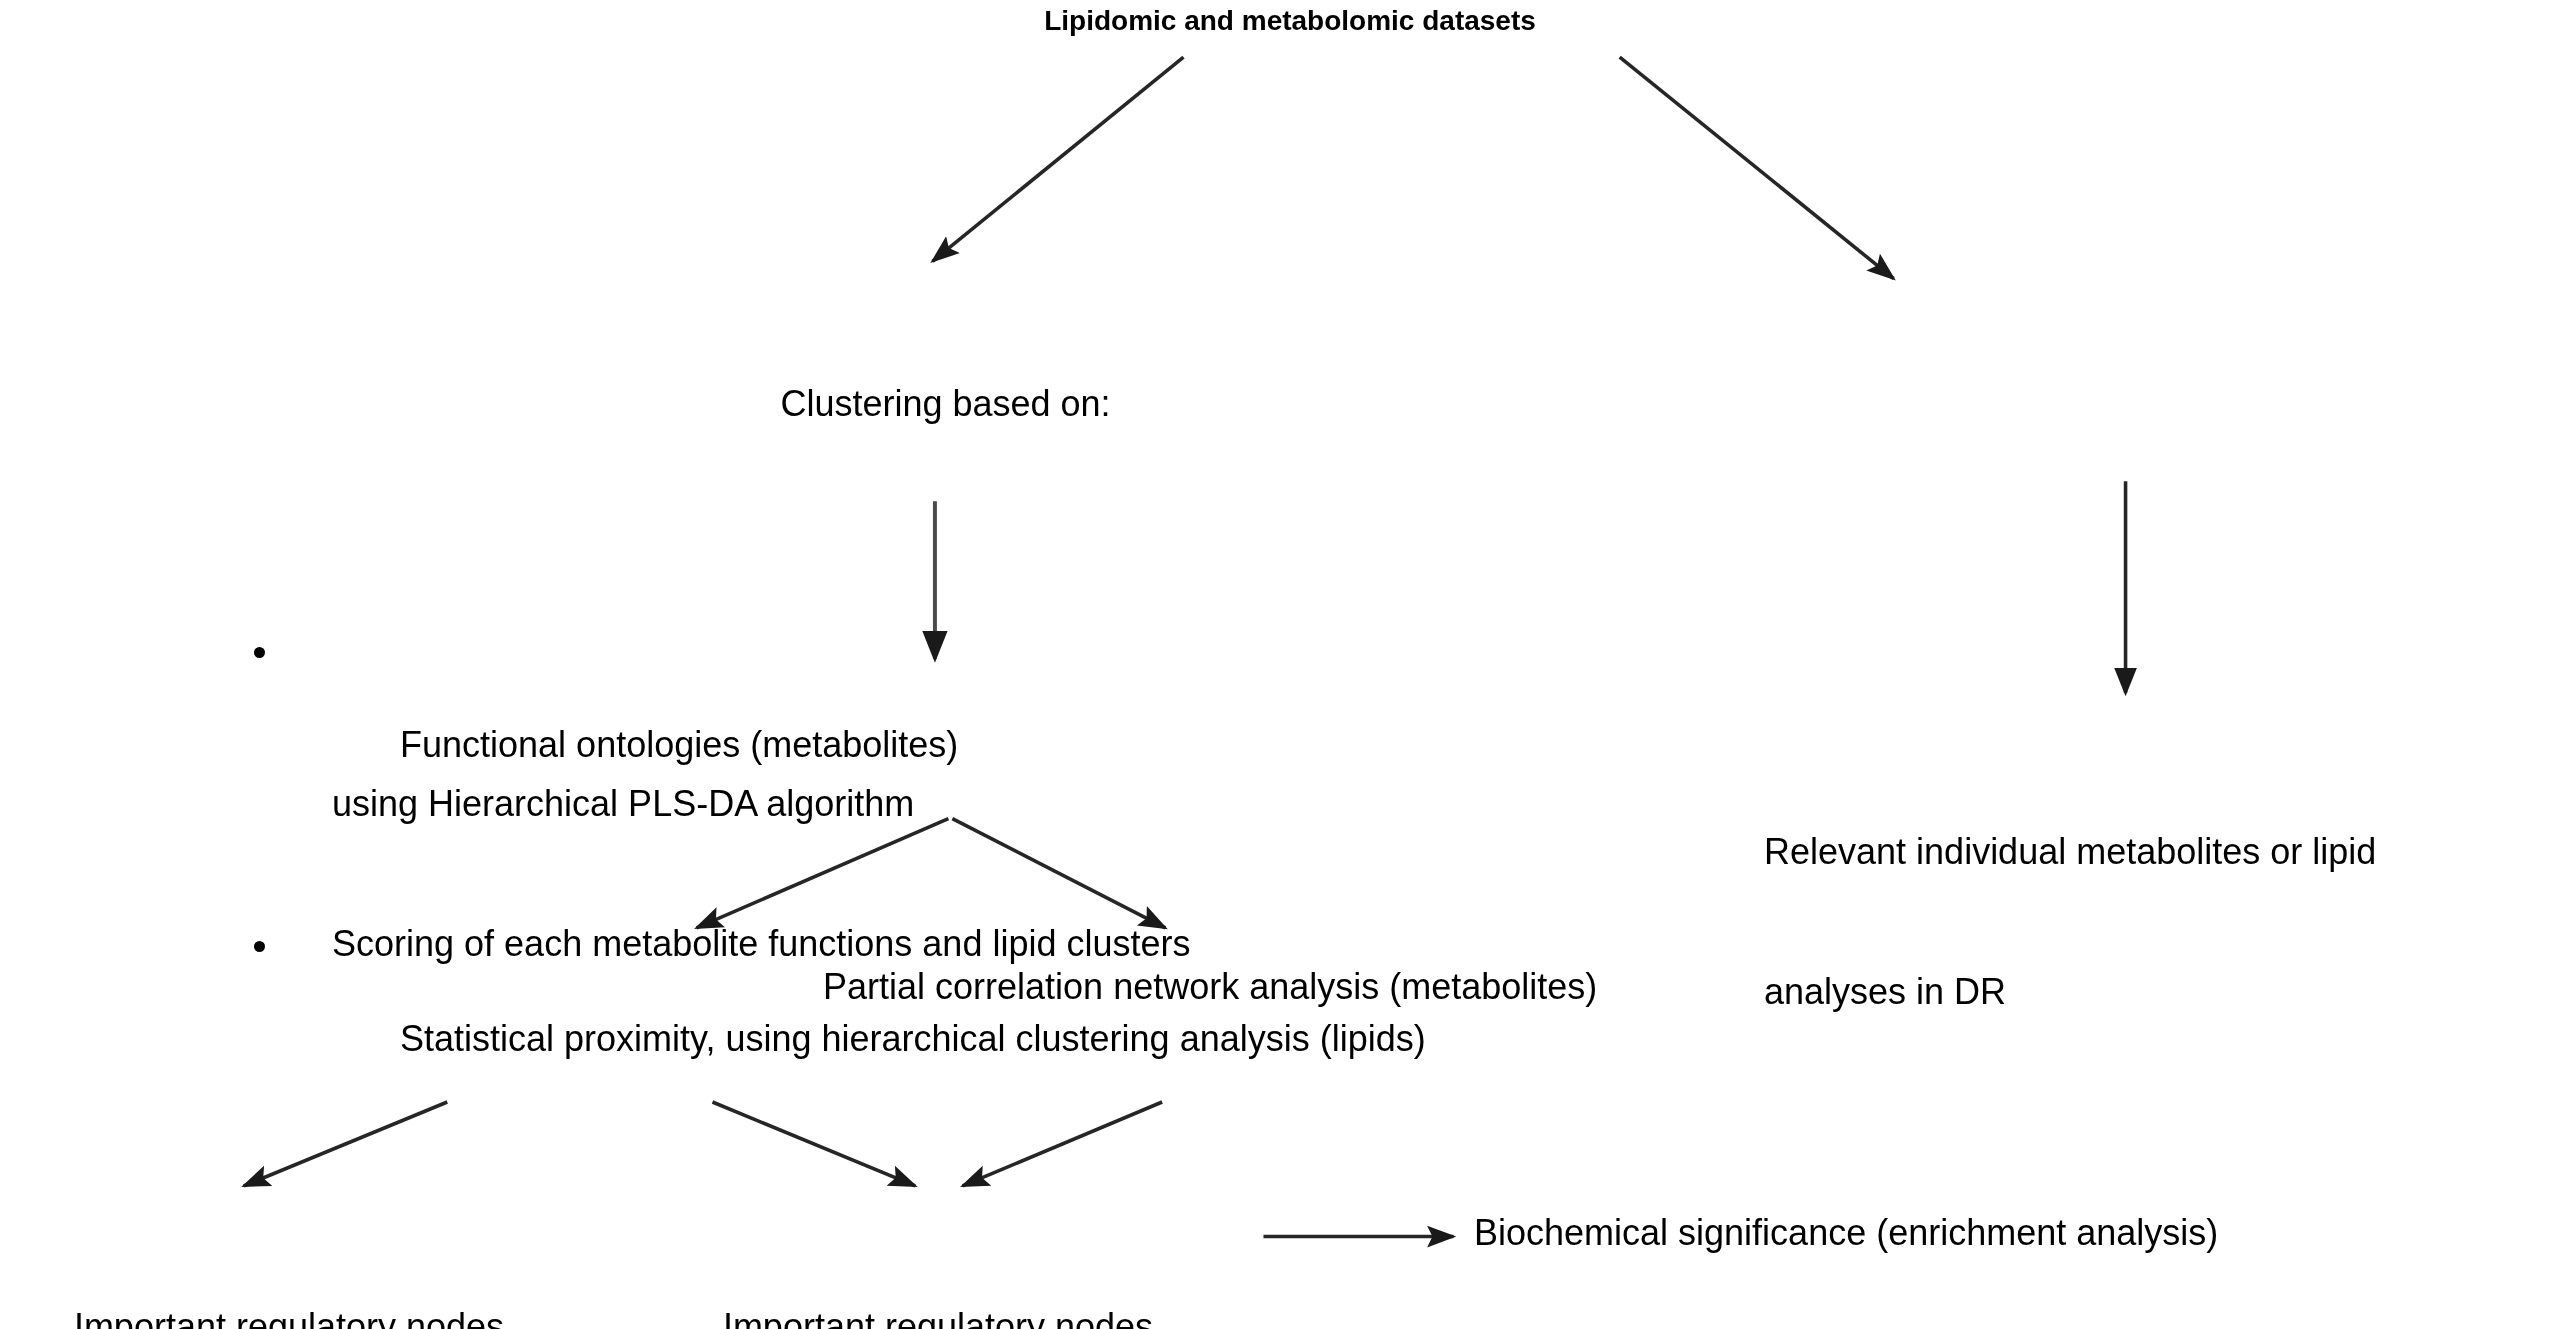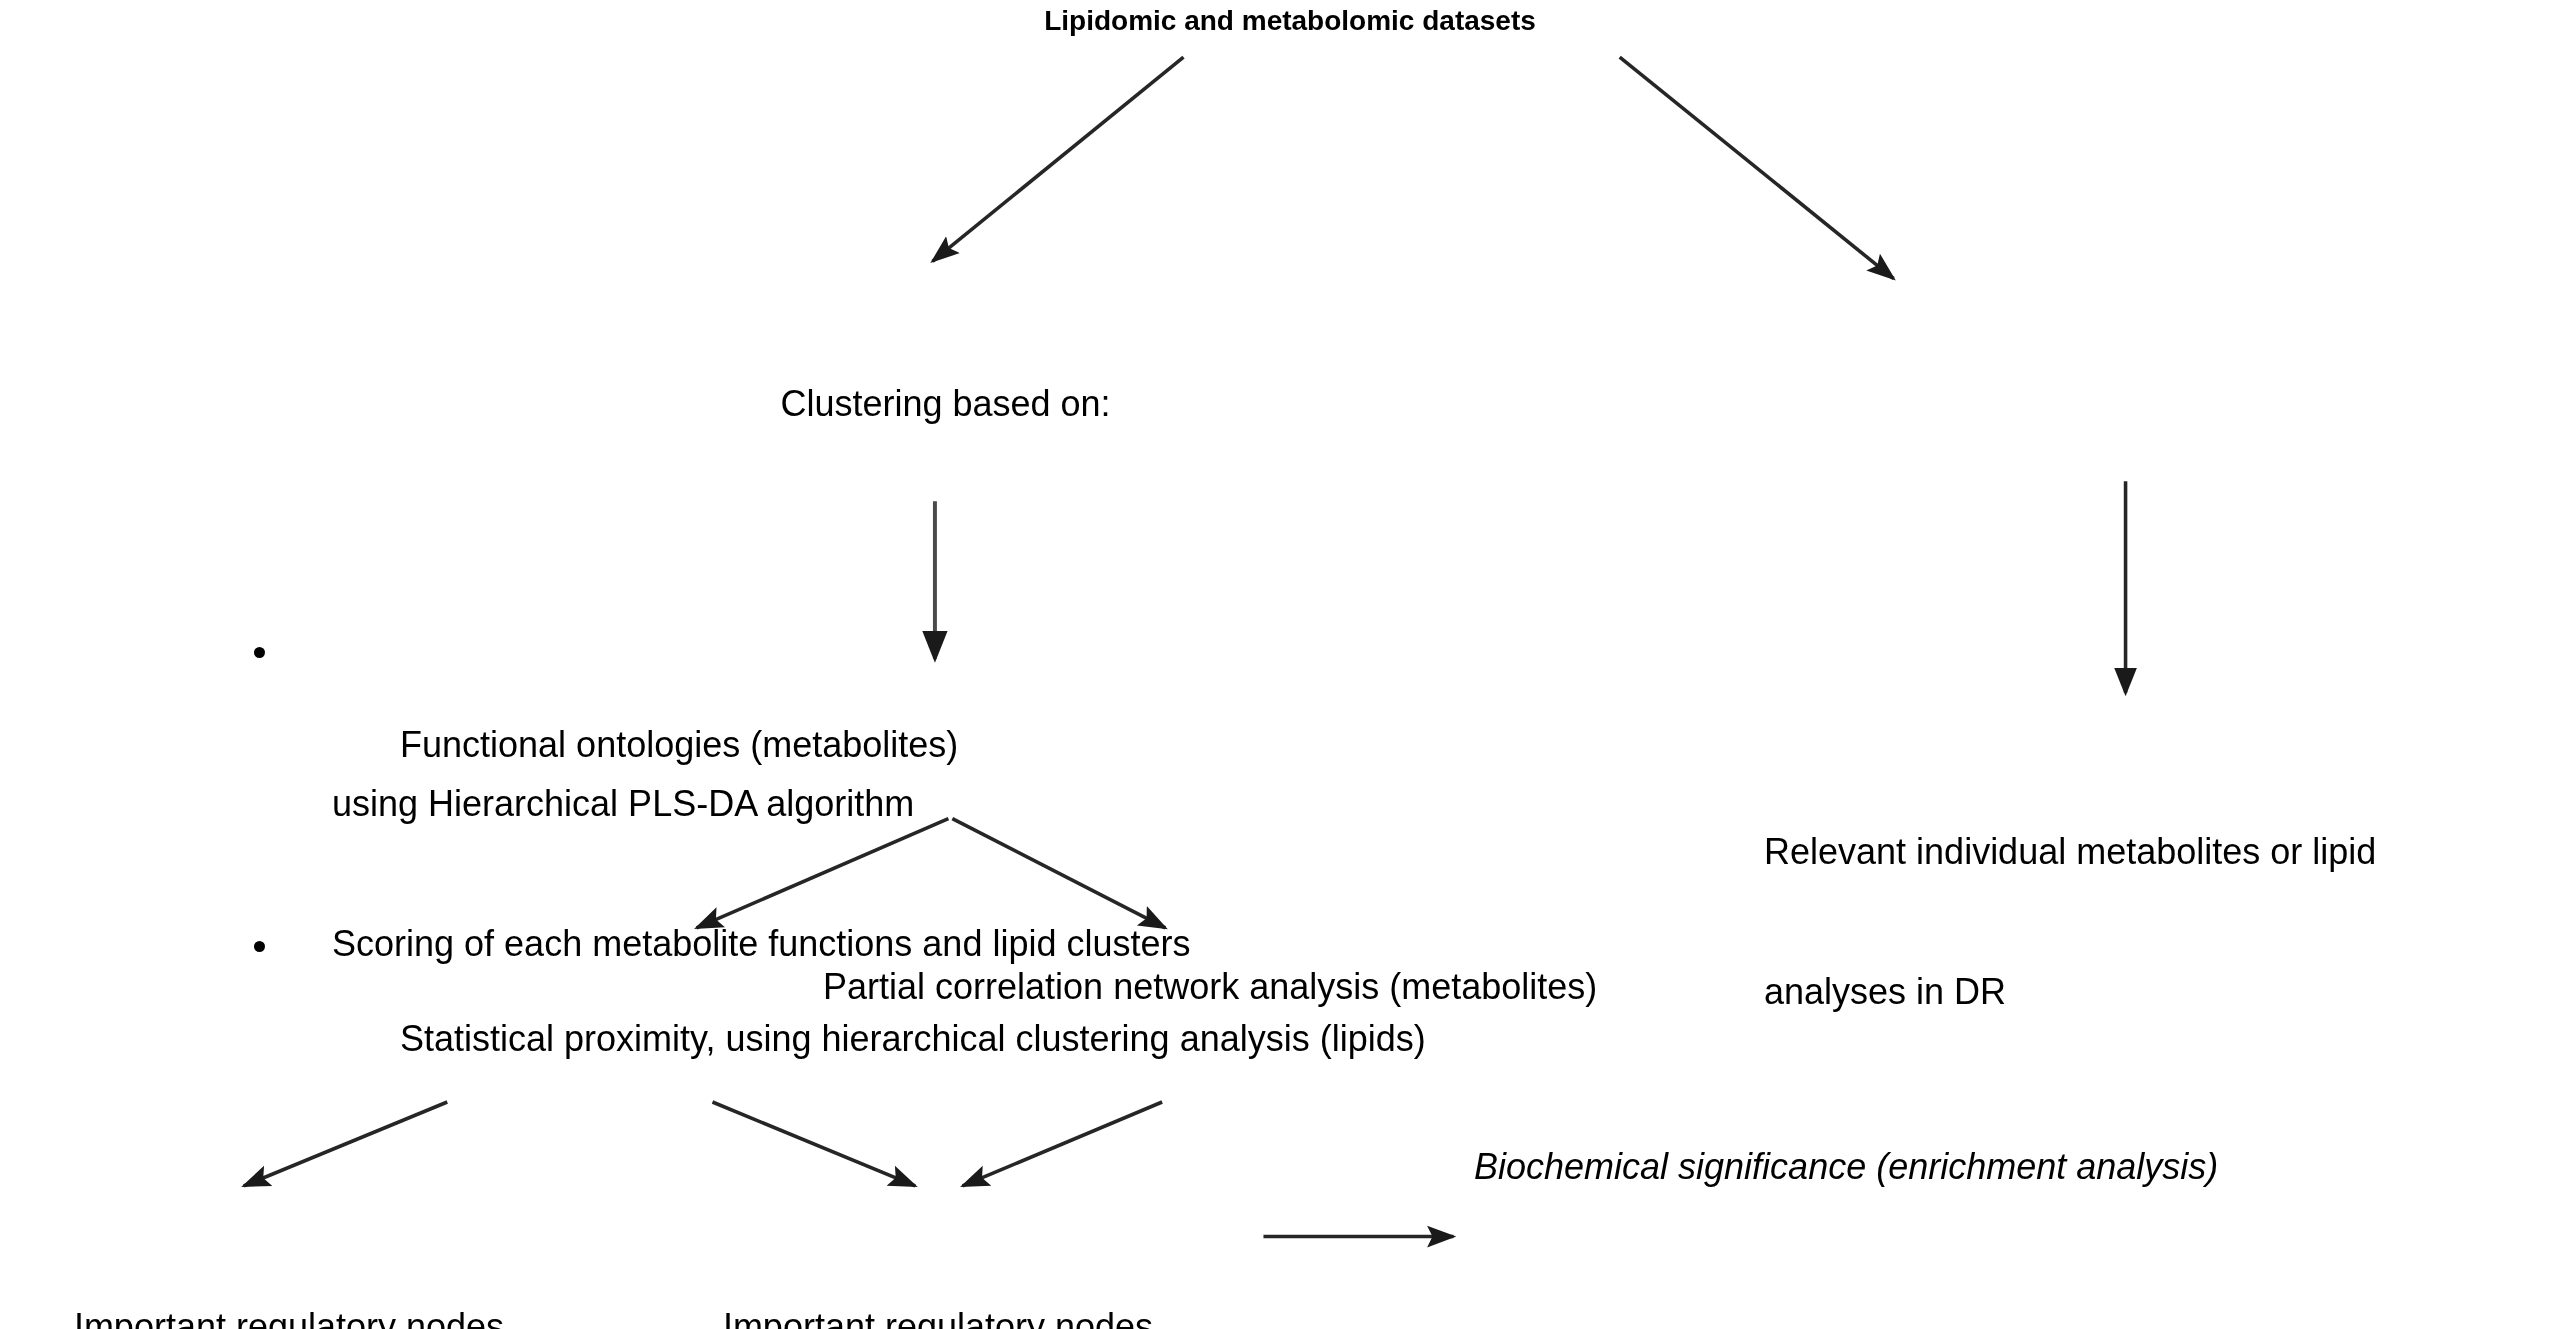--- a/index.html
+++ b/index.html
@@ -74,21 +74,21 @@
   
   #node-scoring { left: 332px; top: 687px; width: 1172px; }
 
   
   #node-univariate-analysis { left: 299px; top: 964px; width: 491px; }
   #node-partial-correlation { left: 823px; top: 964px; width: 1029px; }
 
   
   #node-nodes-lipids { left: 0px; top: 1210px; width: 578px; }
   #node-nodes-metabolites { left: 649px; top: 1210px; width: 578px; }
-  #node-biochemical { left: 1474px; top: 1144px; width: 1100px; font-style: italic; }
+  #node-biochemical { left: 1474px; top: 1210px; width: 1100px; }
 </style>
 </head>
 <body>
 
 <div id="canvas">
 
   <svg id="arrows" viewBox="0 0 3254 1680" width="2576" height="1330" xmlns="http://www.w3.org/2000/svg">
     <defs>
       <marker id="ah" markerWidth="9" markerHeight="9" refX="7.4" refY="3.4" orient="auto" markerUnits="strokeWidth">
         <path d="M0,0.35 L8.2,3.4 L0,6.45 L1.5,3.4 Z" fill="#1a1a1a"></path>

